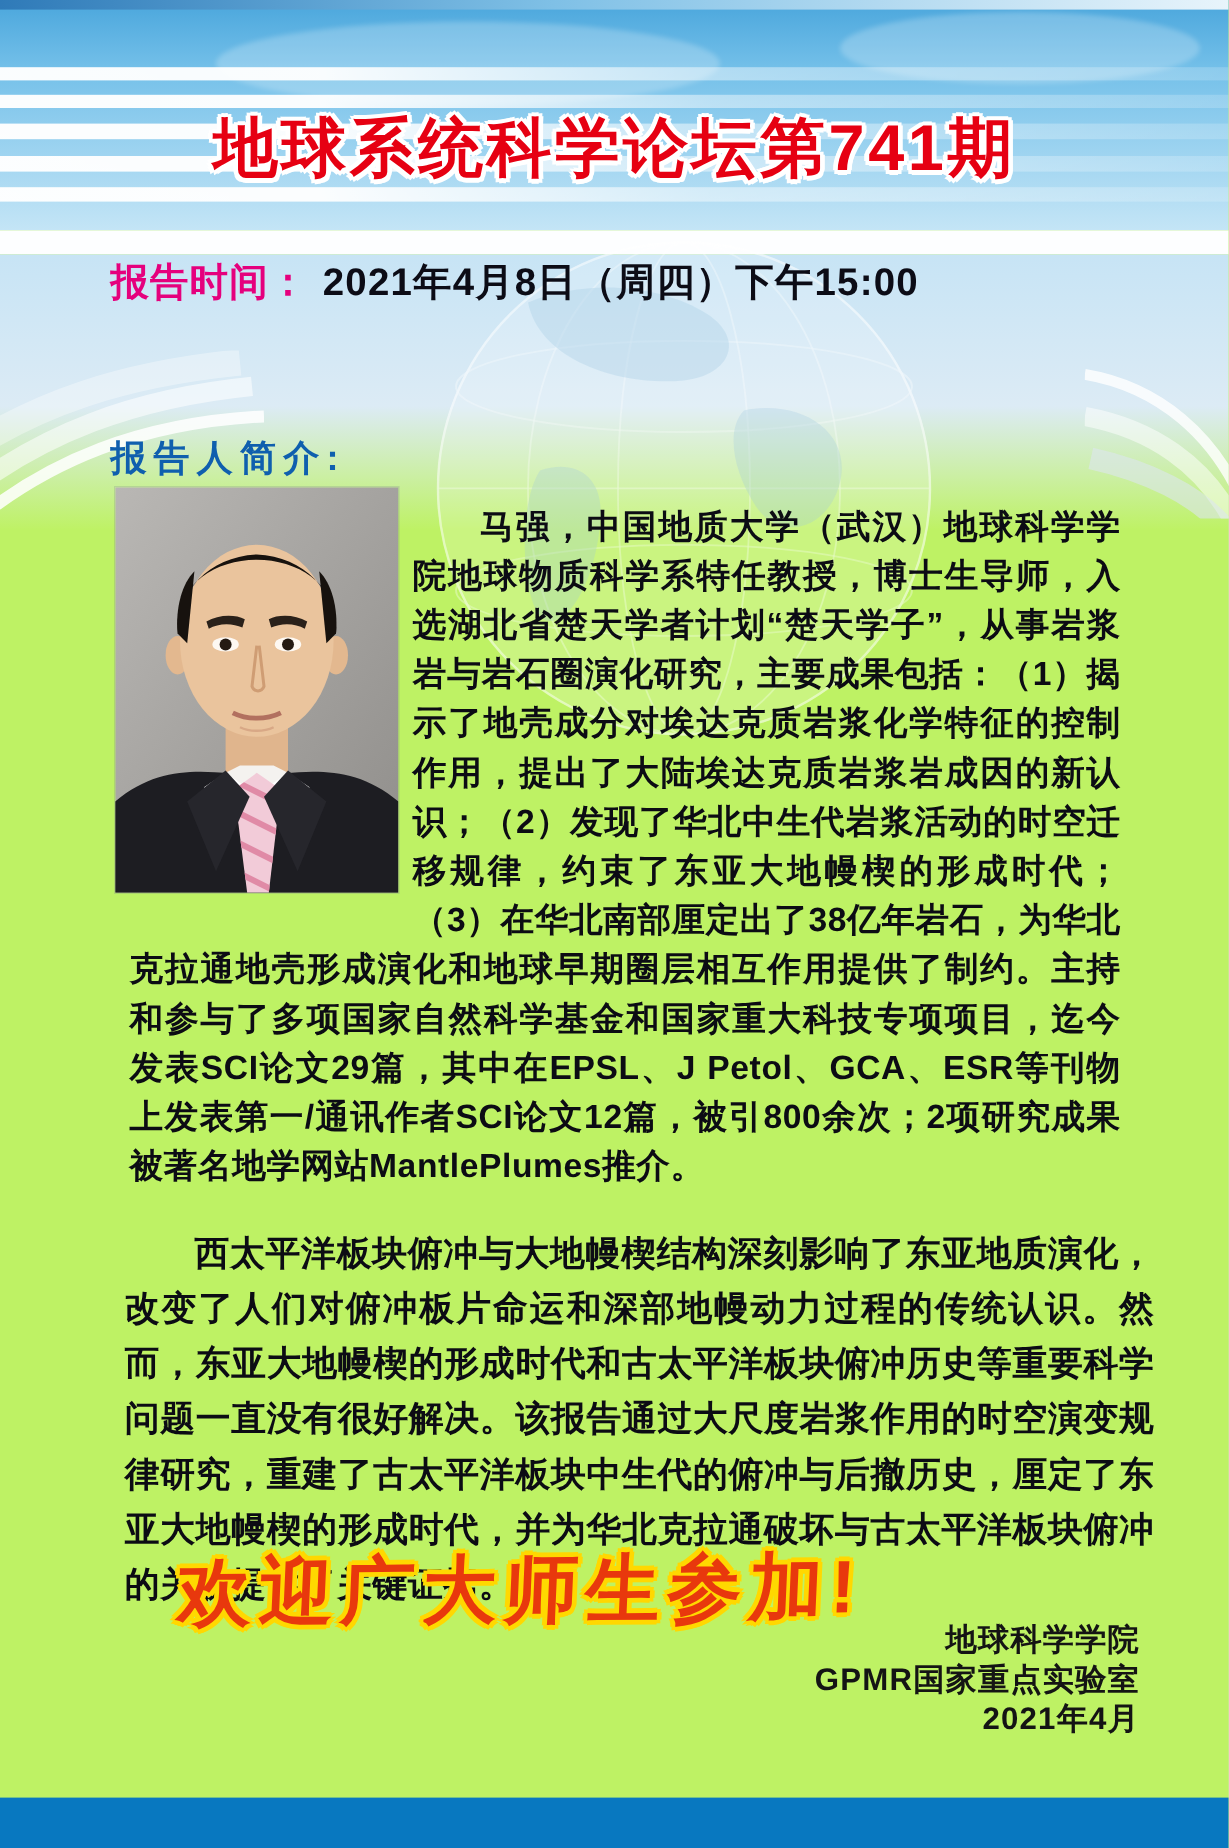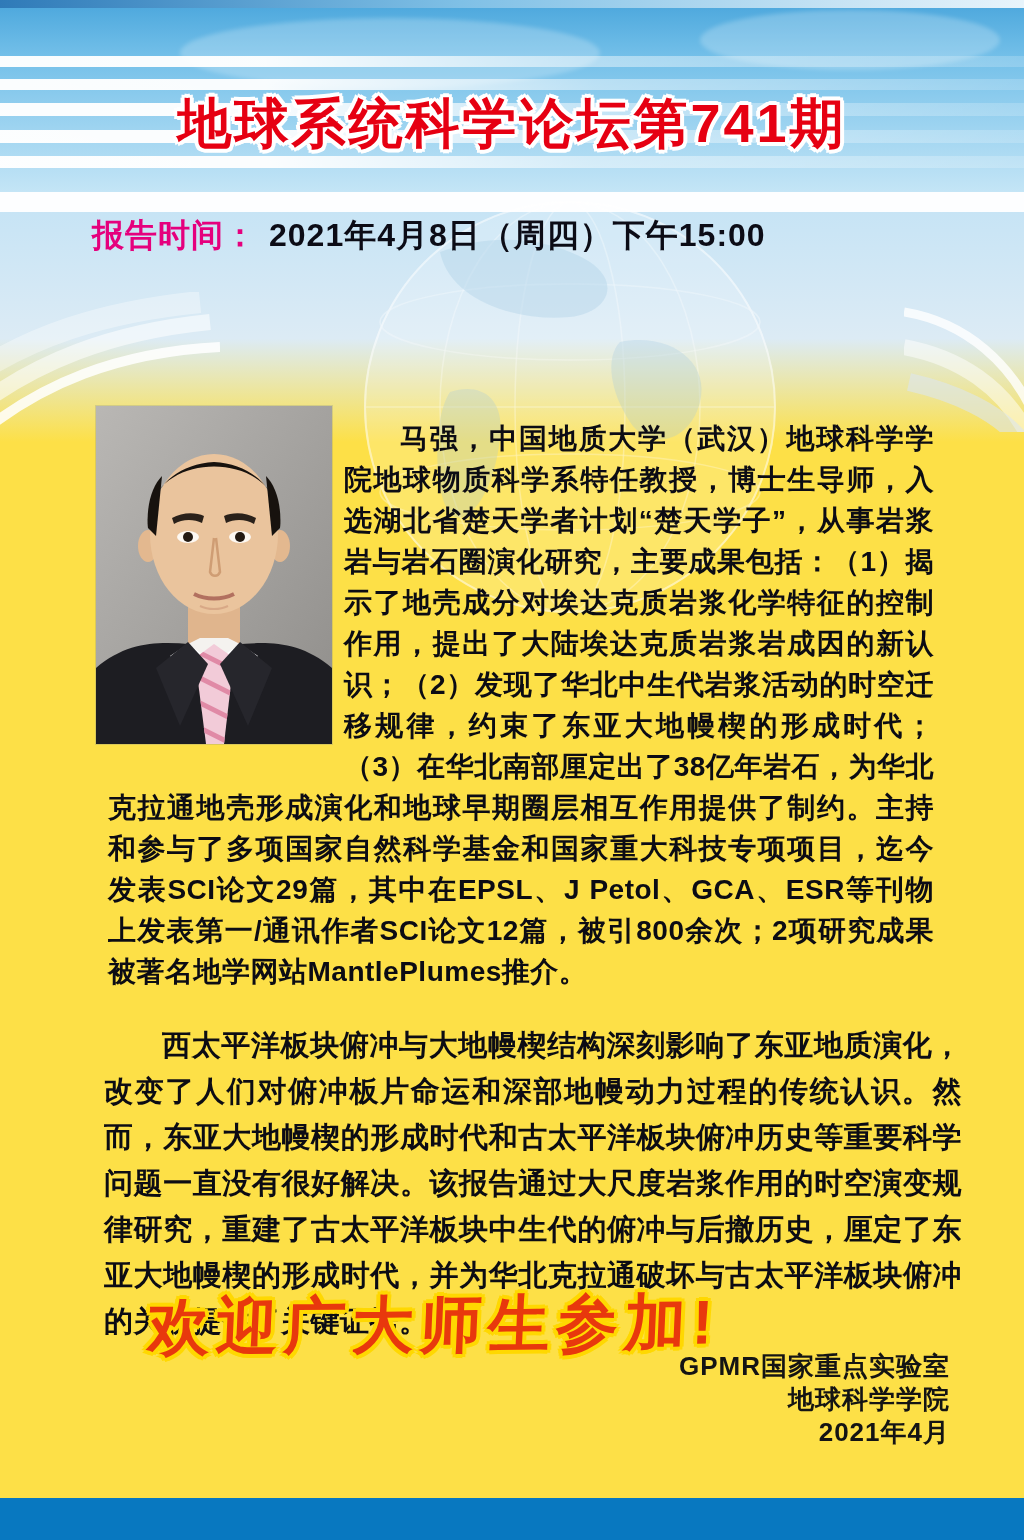--- a/index.html
+++ b/index.html
@@ -1,19 +1,19 @@
 <!DOCTYPE html>
 <html><head>
 <meta charset="utf-8">
 <style>
   html,body{margin:0;padding:0;}
   body{background:#d8dde3;}
   .poster{
     position:relative;width:1024px;height:1540px;margin:0 auto;
-    background:#fde047;overflow:hidden;
+    background:#bef264;overflow:hidden;
     font-family:"Liberation Sans",sans-serif;
   }
   
   .banner{
     position:absolute;top:0;left:0;width:1024px;height:192px;
     background:linear-gradient(180deg,#4aa6dc 0%,#74c0e9 30%,#9cd3f0 65%,#c4e5f6 100%);
     overflow:hidden;
   }
   .banner-topline{
     position:absolute;top:0;left:0;width:100%;height:8px;
@@ -128,20 +128,21 @@
     </svg>
   </div>
 
   <div class="info">
     <div class="info-row">
       <span class="info-label">报告时间：</span>
       <span class="info-value">2021年4月8日（周四）下午15:00</span>
     </div>
   </div>
 
+  <div class="speaker-heading">报告人简介:</div>
 
   <div class="bio-block">
     <svg class="photo" viewBox="0 0 236 338" preserveAspectRatio="none">
       <defs>
         <linearGradient id="bgGrad" x1="0" y1="0" x2="1" y2="1">
           <stop offset="0" stop-color="#b9b7b4"></stop>
           <stop offset="1" stop-color="#8f8d8a"></stop>
         </linearGradient>
         <clipPath id="tieClip">
           <path d="M118,238 L99,252 L110,338 L128,338 L138,252 Z"></path>
@@ -189,19 +190,19 @@
       <path d="M104,200 C112,204 124,204 132,200" fill="none" stroke="#d8a886" stroke-width="2"></path>
     </svg>
     <p class="bio-text">马强，中国地质大学（武汉）地球科学学院地球物质科学系特任教授，博士生导师，入选湖北省楚天学者计划“楚天学子”，从事岩浆岩与岩石圈演化研究，主要成果包括：（1）揭示了地壳成分对埃达克质岩浆化学特征的控制作用，提出了大陆埃达克质岩浆岩成因的新认识；（2）发现了华北中生代岩浆活动的时空迁移规律，约束了东亚大地幔楔的形成时代；（3）在华北南部厘定出了38亿年岩石，为华北克拉通地壳形成演化和地球早期圈层相互作用提供了制约。主持和参与了多项国家自然科学基金和国家重大科技专项项目，迄今发表SCI论文29篇，其中在EPSL、J Petol、GCA、ESR等刊物上发表第一/通讯作者SCI论文12篇，被引800余次；2项研究成果被著名地学网站MantlePlumes推介。</p>
   </div>
 
   <p class="content-body">西太平洋板块俯冲与大地幔楔结构深刻影响了东亚地质演化，改变了人们对俯冲板片命运和深部地幔动力过程的传统认识。然而，东亚大地幔楔的形成时代和古太平洋板块俯冲历史等重要科学问题一直没有很好解决。该报告通过大尺度岩浆作用的时空演变规律研究，重建了古太平洋板块中生代的俯冲与后撤历史，厘定了东亚大地幔楔的形成时代，并为华北克拉通破坏与古太平洋板块俯冲的关联提供了关键证据。</p>
 
   <div class="welcome">欢迎广大师生参加!</div>
 
   <div class="footer">
+    <div>地球科学学院</div>
     <div>GPMR国家重点实验室</div>
-    <div>地球科学学院</div>
     <div>2021年4月</div>
   </div>
 
   <div class="bottom-bar"></div>
 </div>
 
 </body></html>

